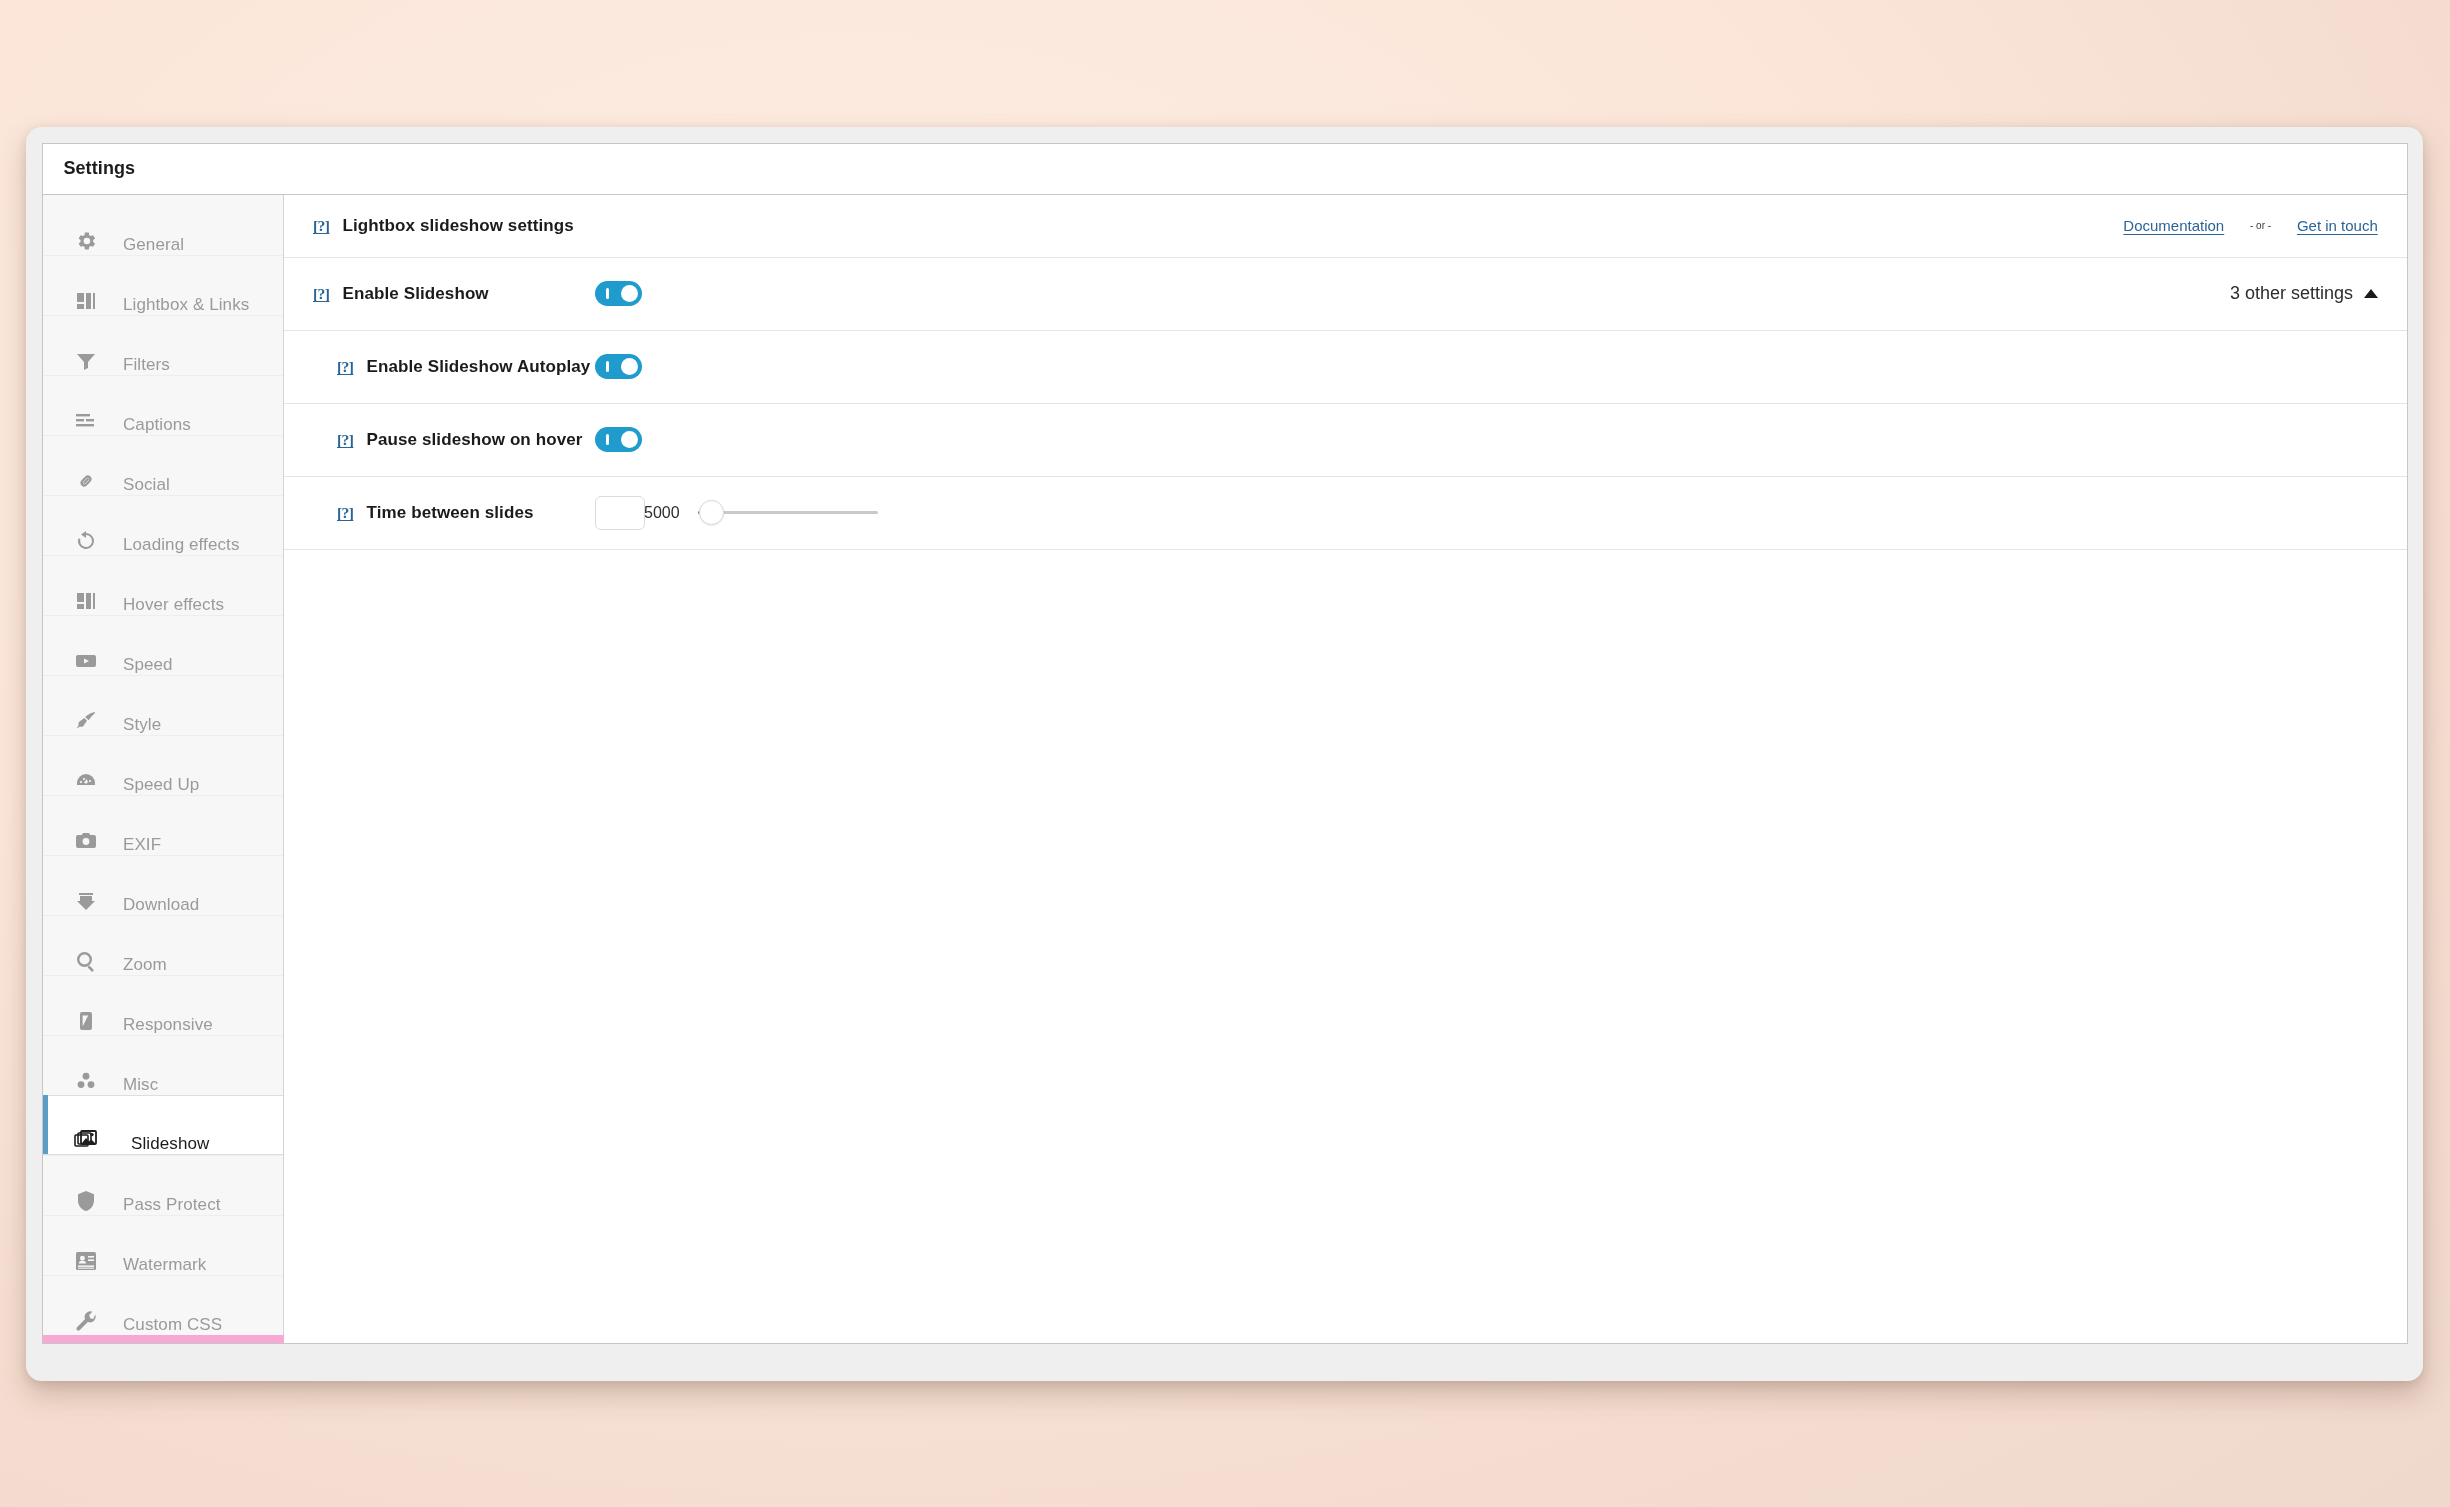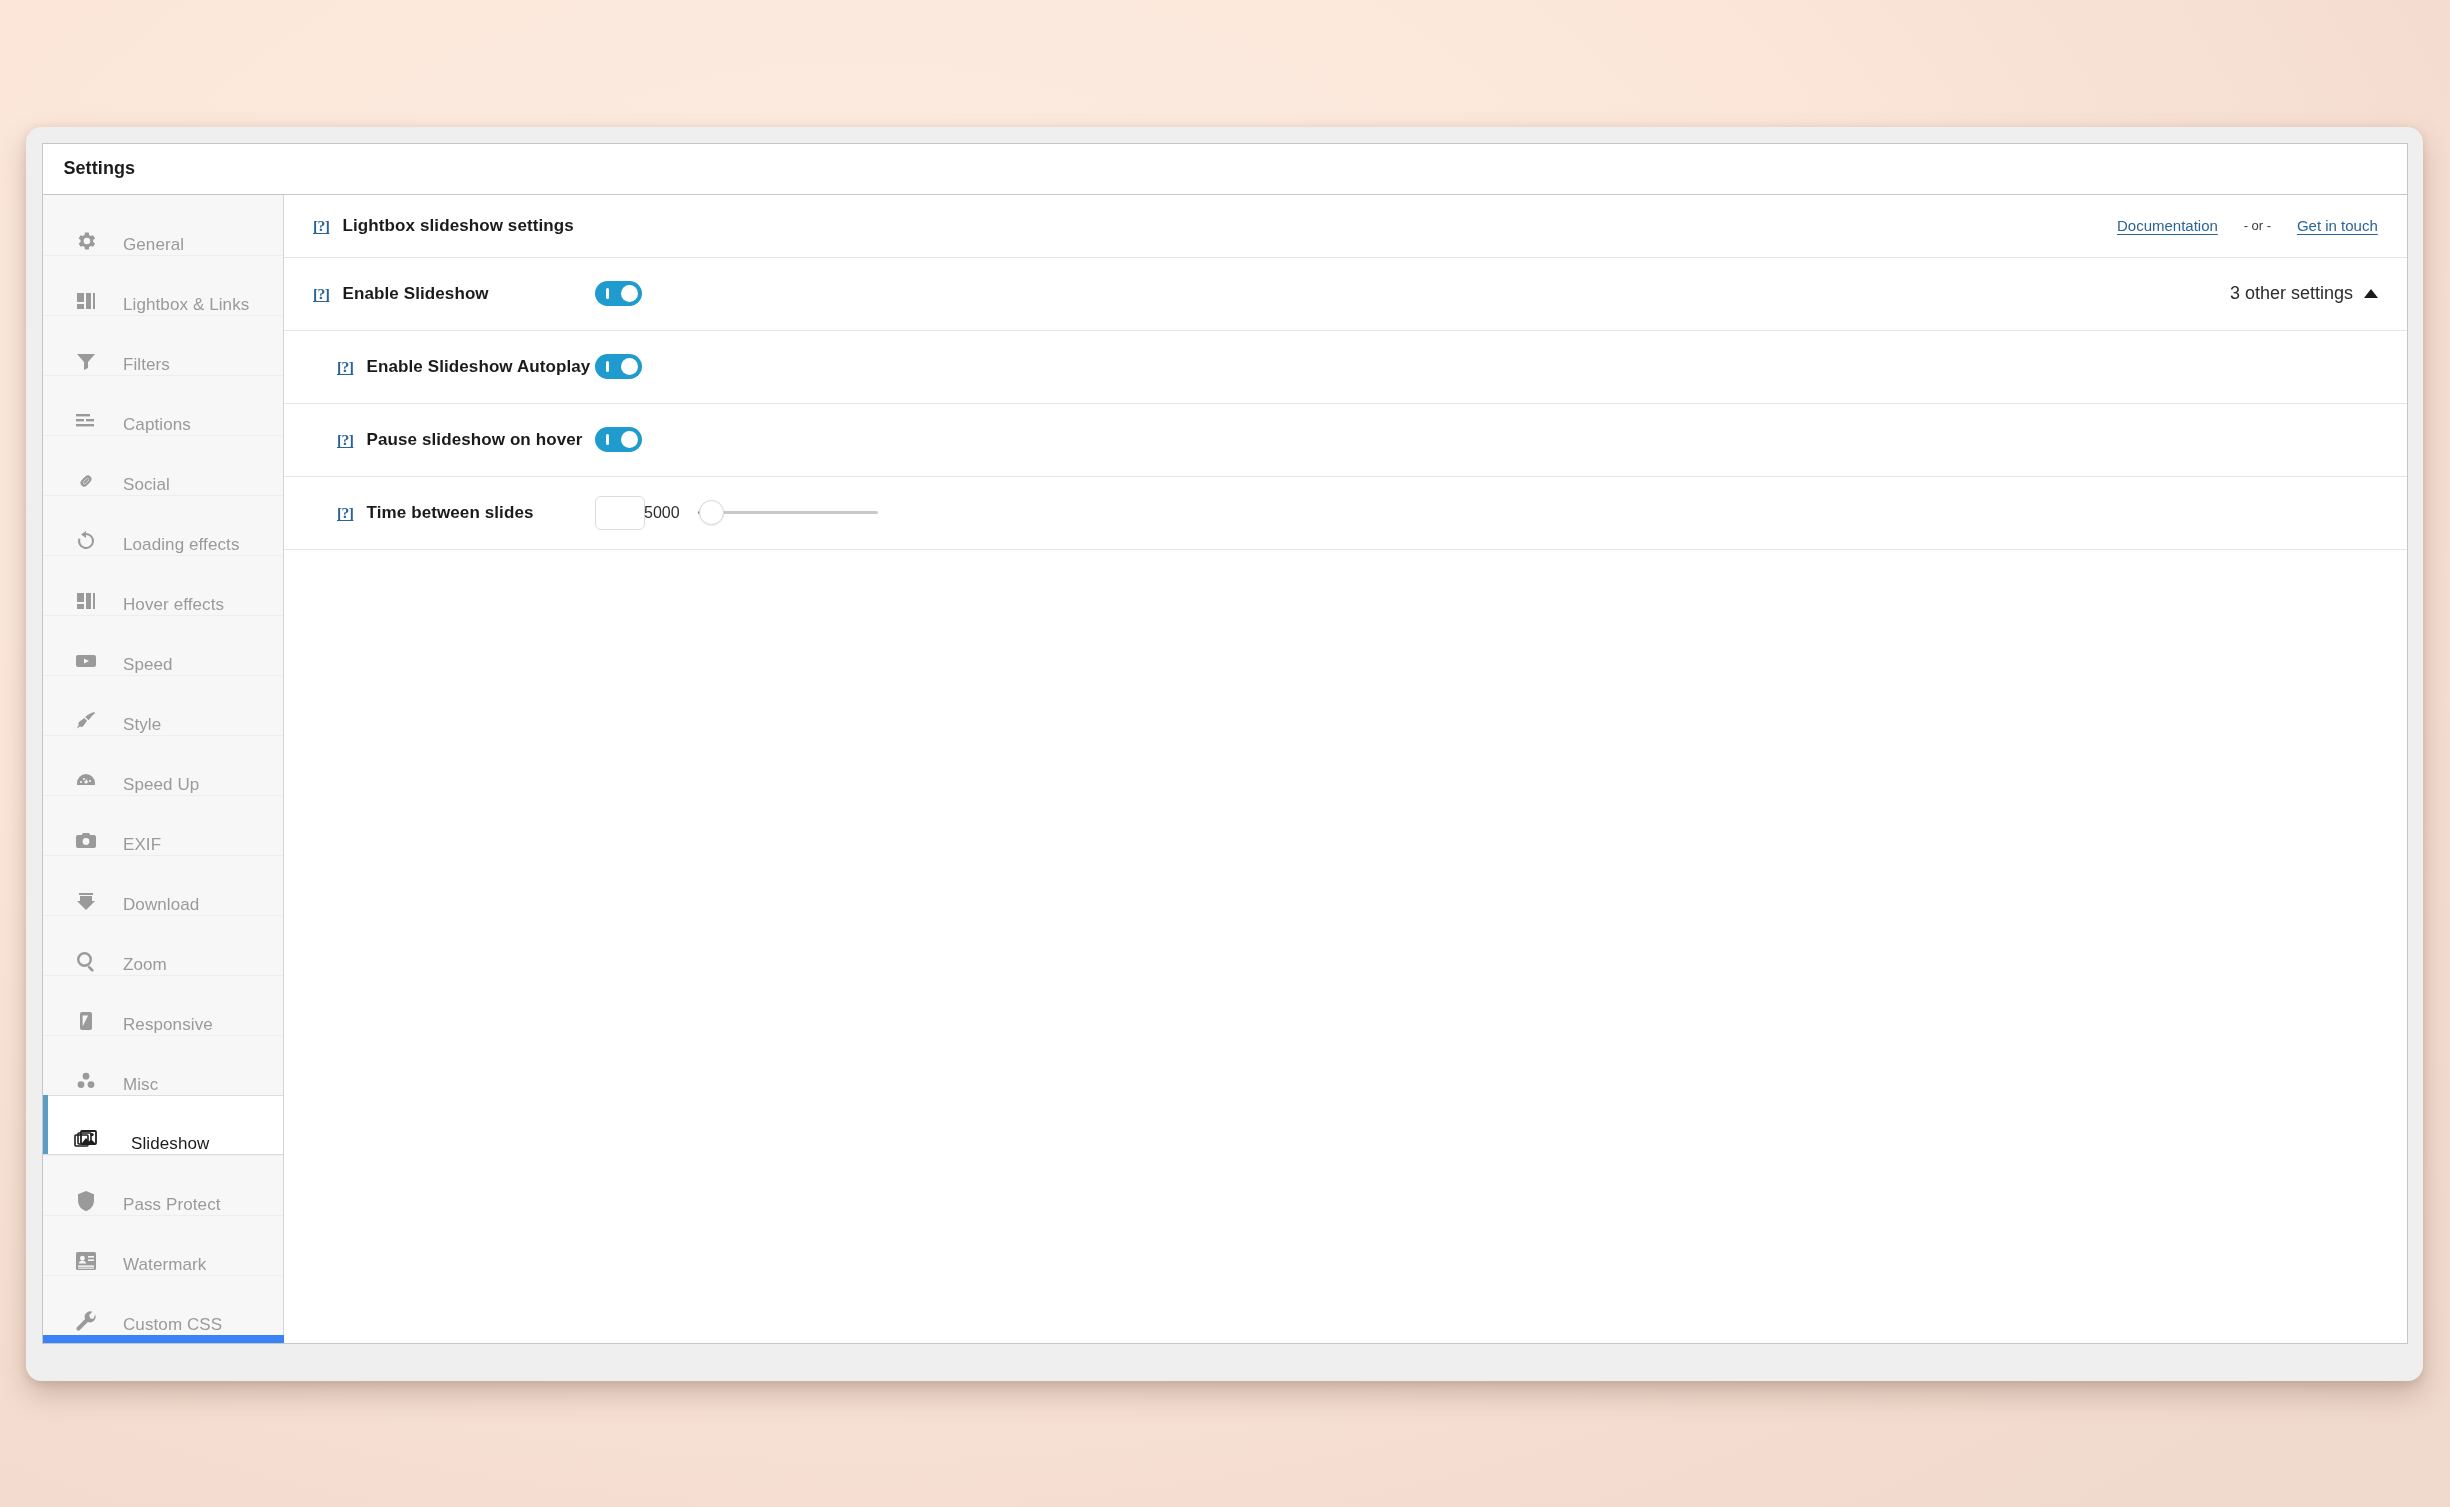--- a/index.html
+++ b/index.html
@@ -24,21 +24,21 @@
     height: 1254px;
     background: #efefef;
     border-radius: 15.6px;
     box-shadow: 0 13.2px 28px rgba(120, 86, 70, .30), 0 2.4px 8.4px rgba(120, 86, 70, .16);
     padding: 15.6px 15.6px 37px 15.6px;
   }
 
   .panel {
     width: 100%;
     height: 100%;
-    background: #3b82f6;
+    background: #f9a8d4;
     border: 0.6px solid #c4c7ca;
     display: flex;
     flex-direction: column;
   }
 
   
   .titlebar {
     height: 51px;
     flex: 0 0 51px;
     border-bottom: 0.6px solid #c4c7ca;
@@ -180,21 +180,21 @@
   }
   .head-links a {
     color: #2a6496;
     text-decoration: underline;
     text-underline-offset: 3px;
     cursor: pointer;
   }
   .head-links .sep {
     color: #3a3a3a;
     margin: 0 10.8px;
-    font-size: 13px;
+    font-size: 10px;
   }
 
   
   .toggle {
     width: 47px;
     height: 25px;
     border-radius: 12.6px;
     background: #1f9bcd;
     position: relative;
     cursor: pointer;

